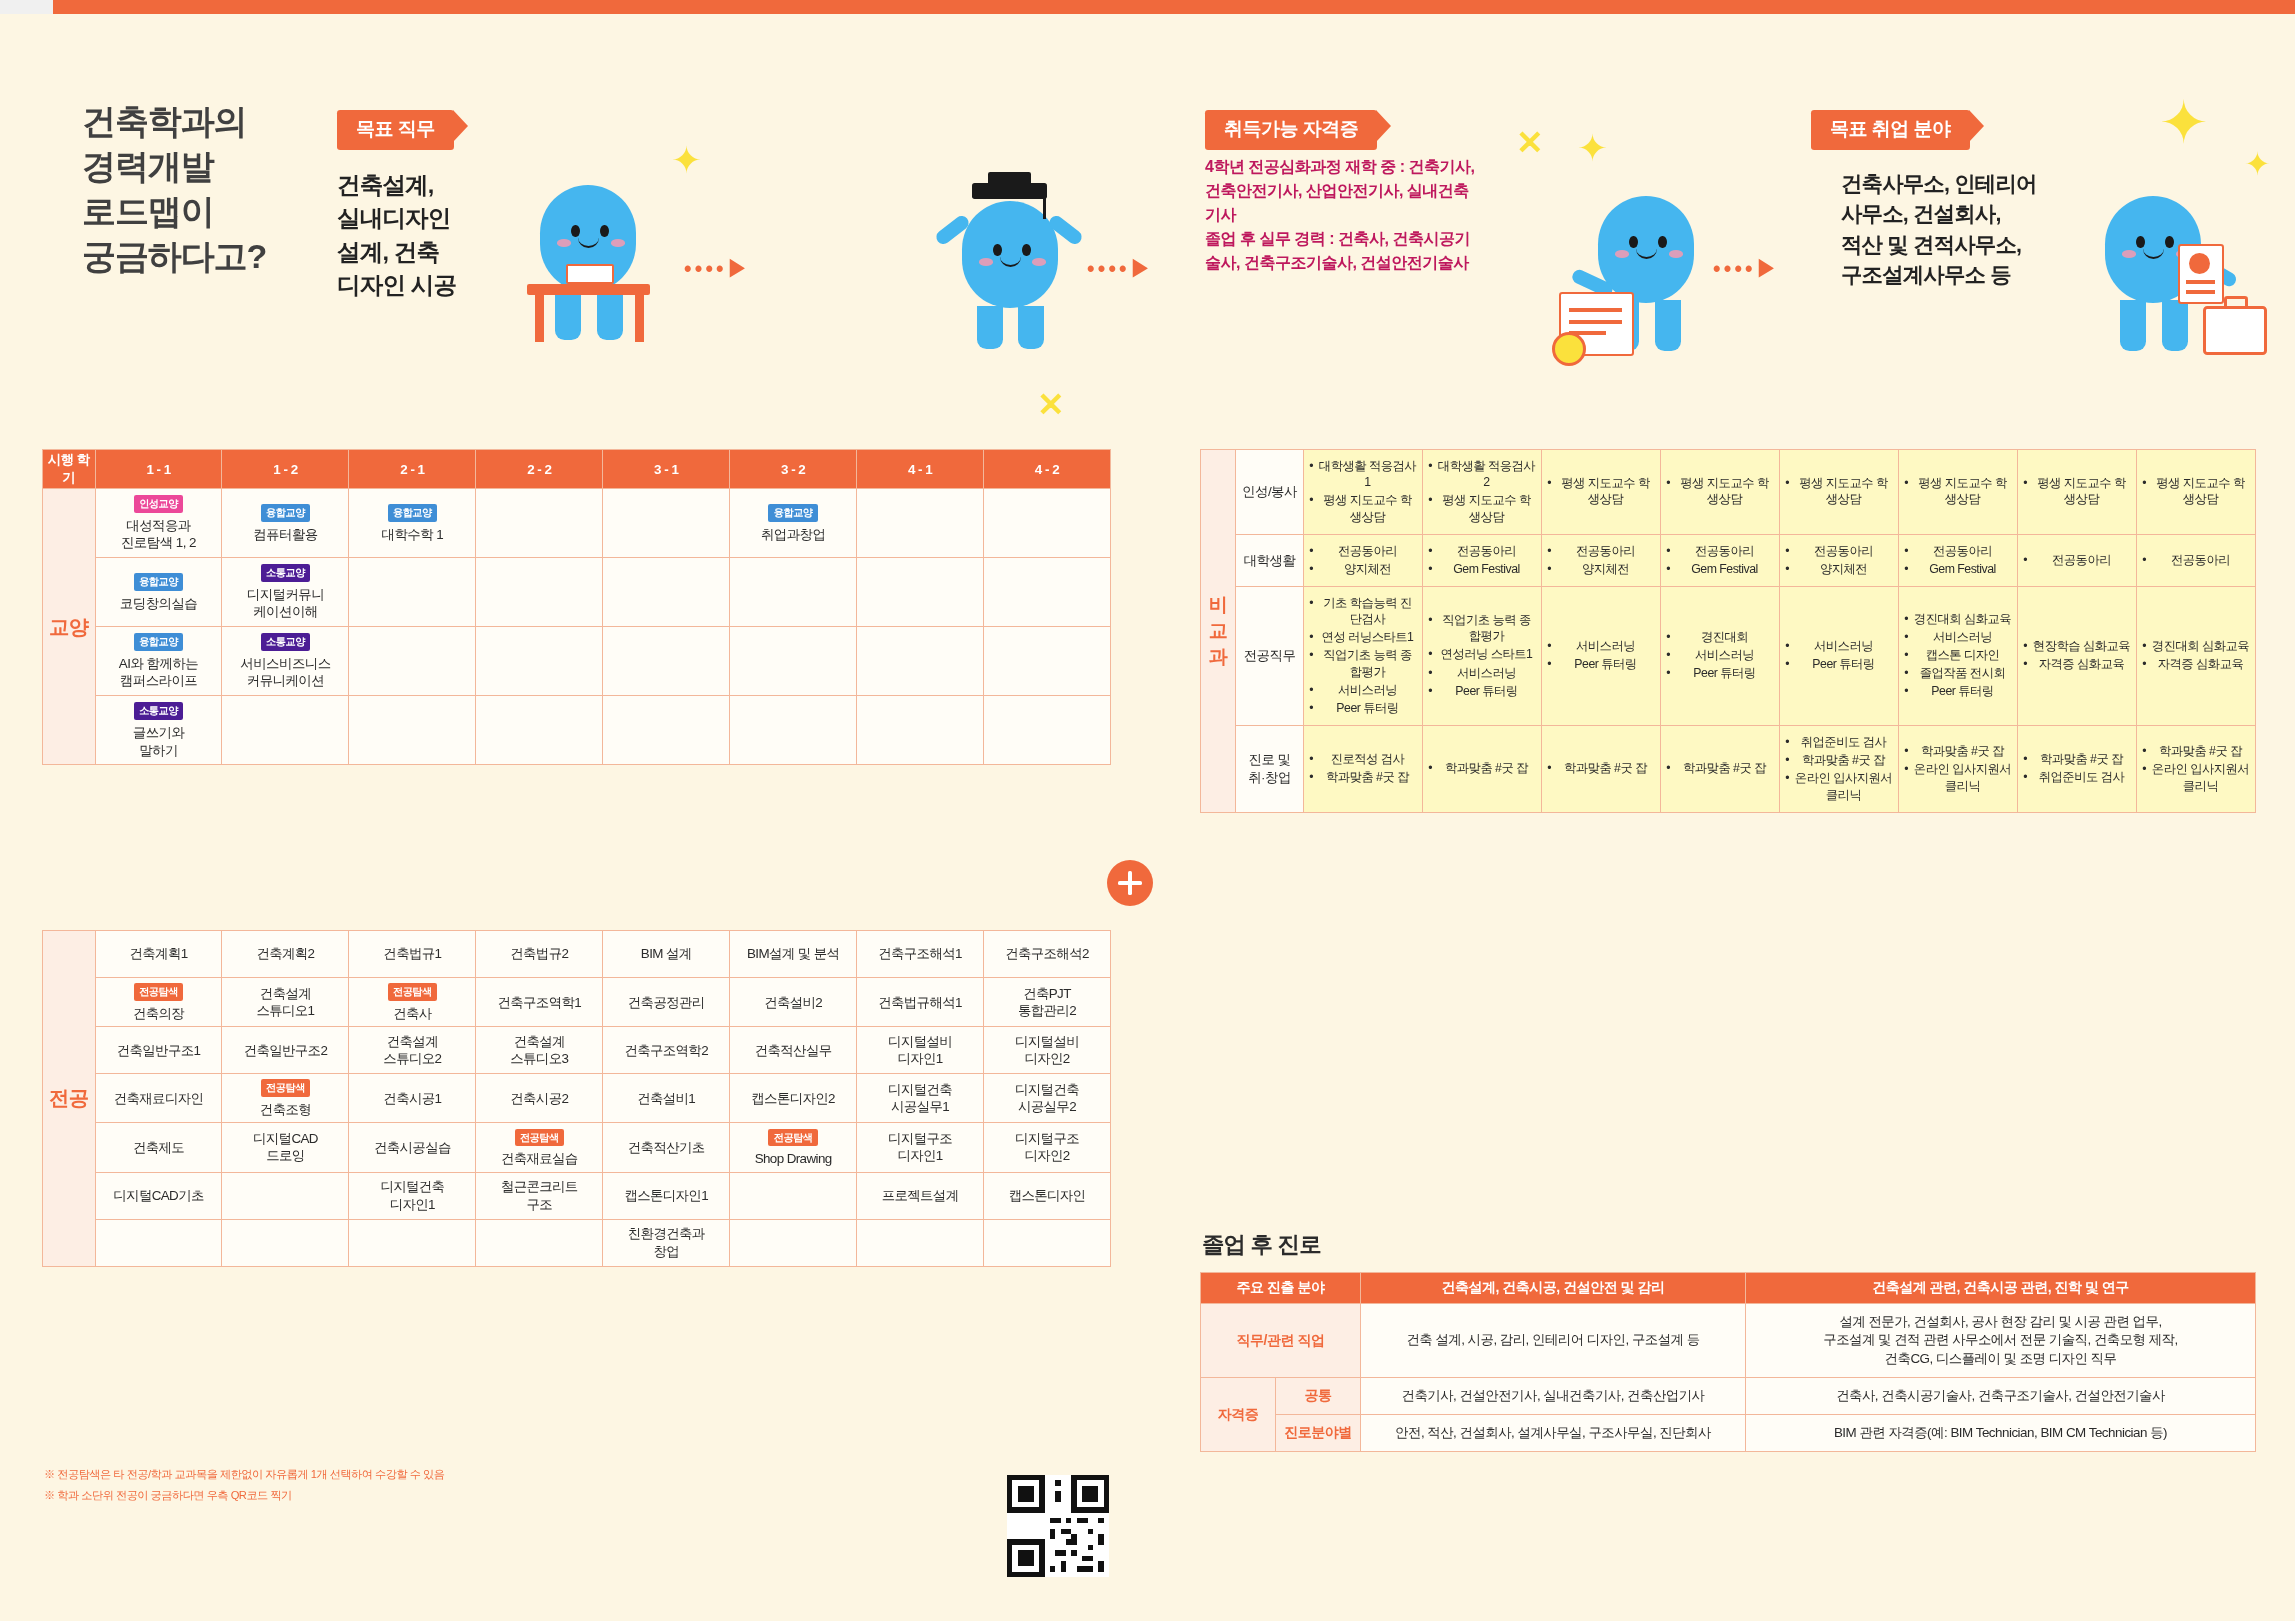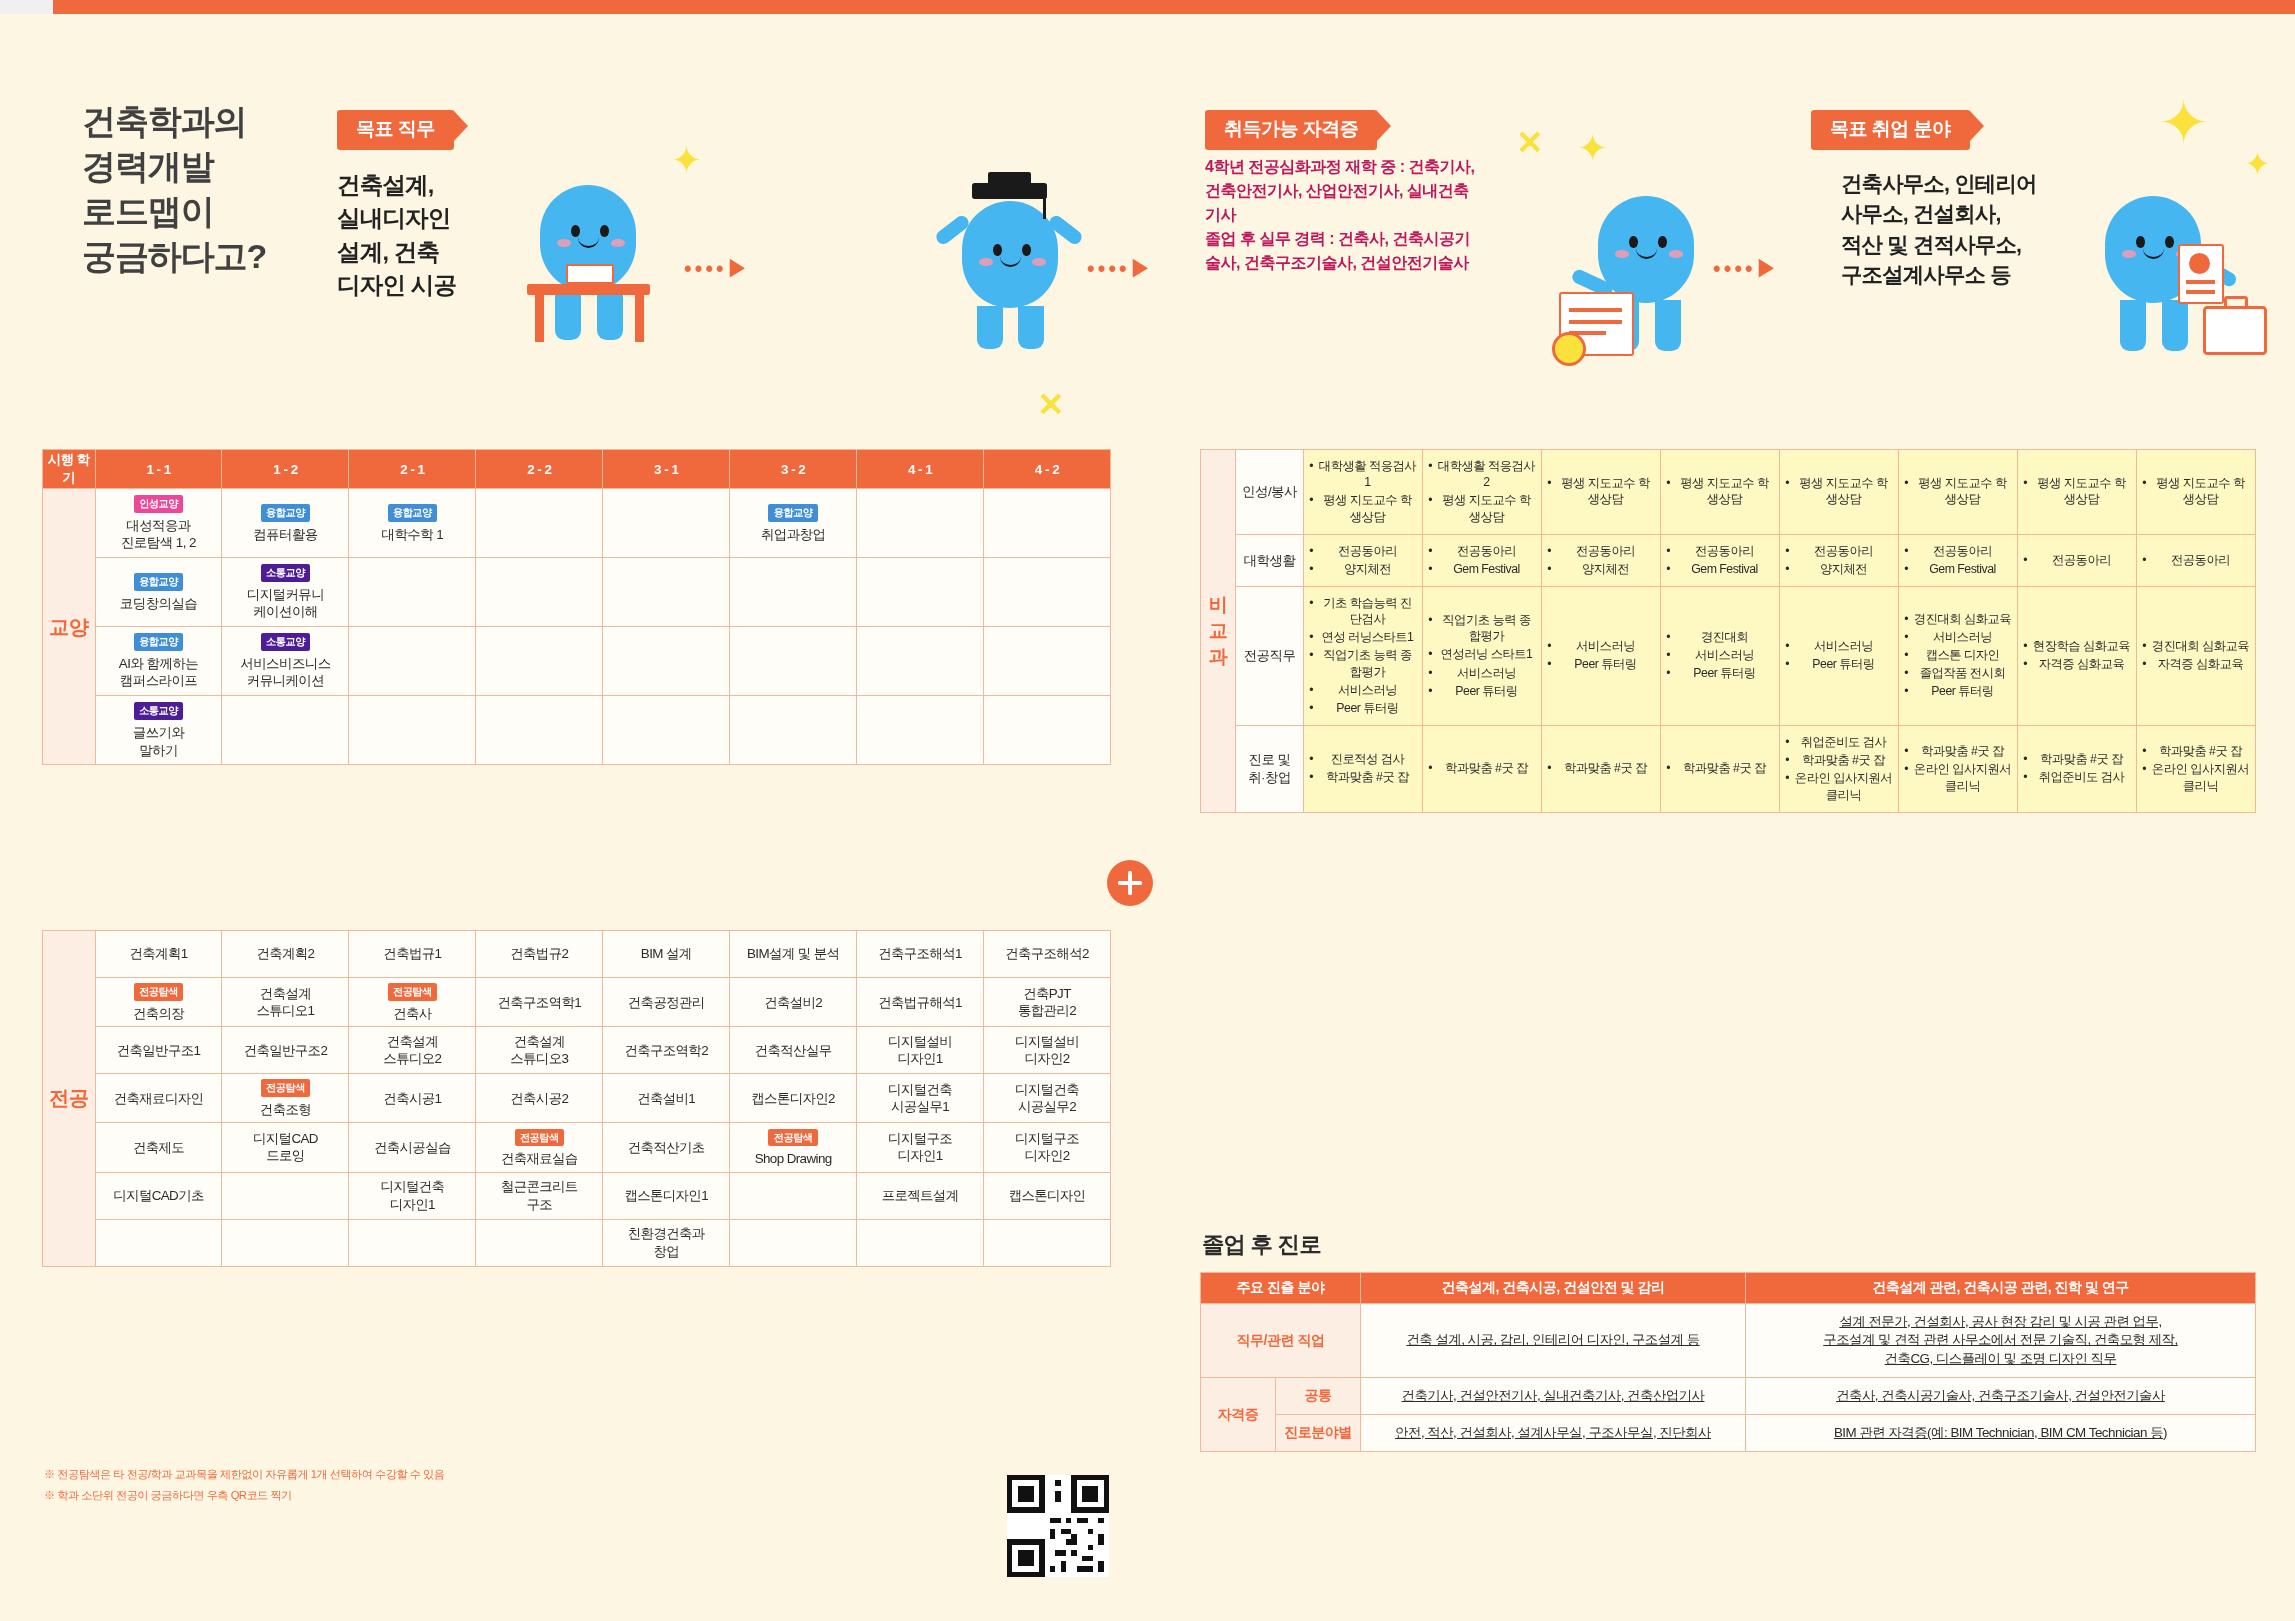--- a/index.html
+++ b/index.html
@@ -88,21 +88,21 @@
   .rcell { background:#fef9c3; font-size:12.3px; line-height:1.34; padding:7.5px 5.3px; text-align:left; vertical-align:top; letter-spacing:-0.5px;}
   .rcell ul { margin:0; padding:0; list-style:none; }
   .rcell li { position:relative; padding-left:9px; margin-bottom:1.6px; }
   .rcell li::before { content:"•"; position:absolute; left:0; top:0; }
 
   
   .after-title { position:absolute; left:1202px; top:1229px; font-size:22.4px; font-weight:bold; letter-spacing:-0.8px; }
   .aftertable { position:absolute; left:1200px; top:1272px; width:1055px; }
   .ahdr { background:#f0693c; color:#fff; font-weight:bold; font-size:14px; height:31px; letter-spacing:-0.5px;}
   .aside { background:#fdeee4; color:#f0693c; font-weight:bold; font-size:14px; letter-spacing:-0.5px; }
-  .acell { background:#fffdf7; font-size:13.4px; line-height:1.4; padding:8.5px 7.5px; letter-spacing:-0.5px;text-decoration:underline;}
+  .acell { background:#fffdf7; font-size:13.4px; line-height:1.4; padding:8.5px 7.5px; letter-spacing:-0.5px;}
 </style>
 </head>
 <body>
 
 <div class="topbar">
   <div class="orange"></div>
 </div>
 
 <div class="header">
 

